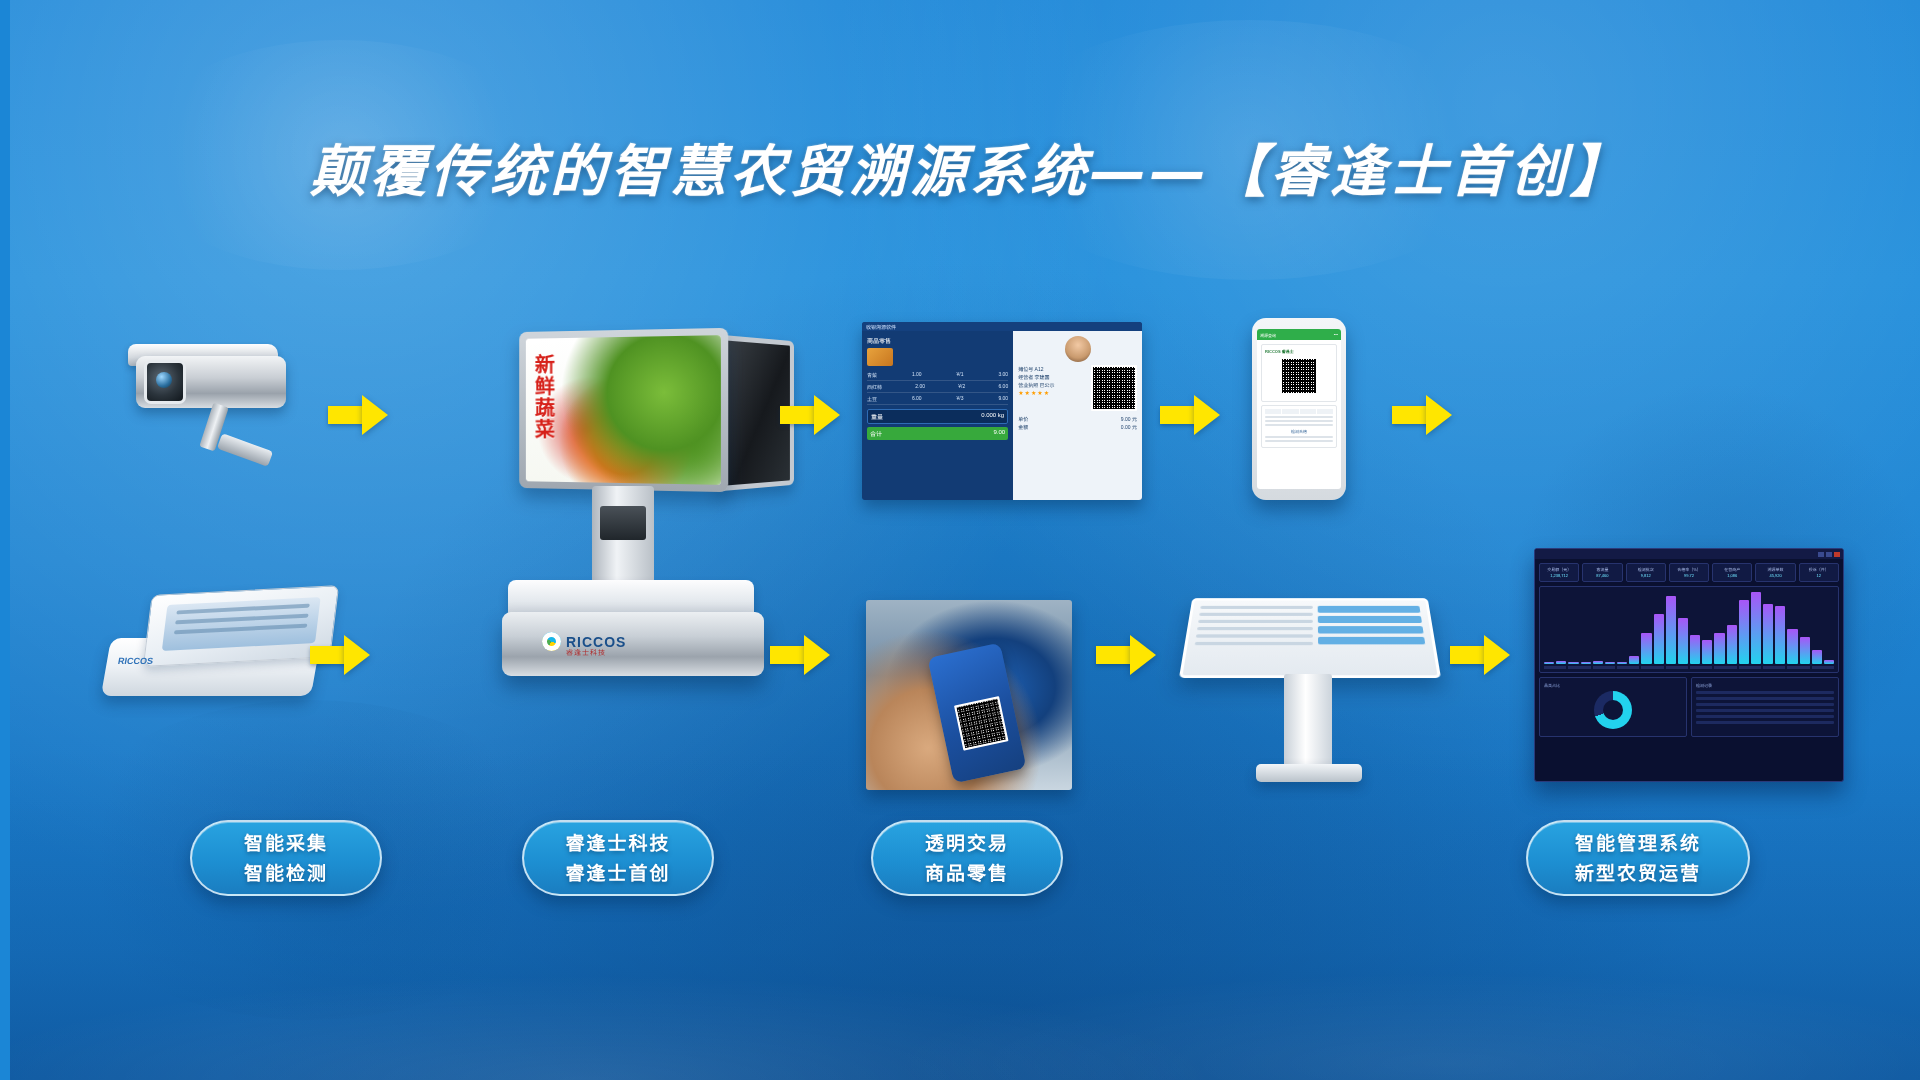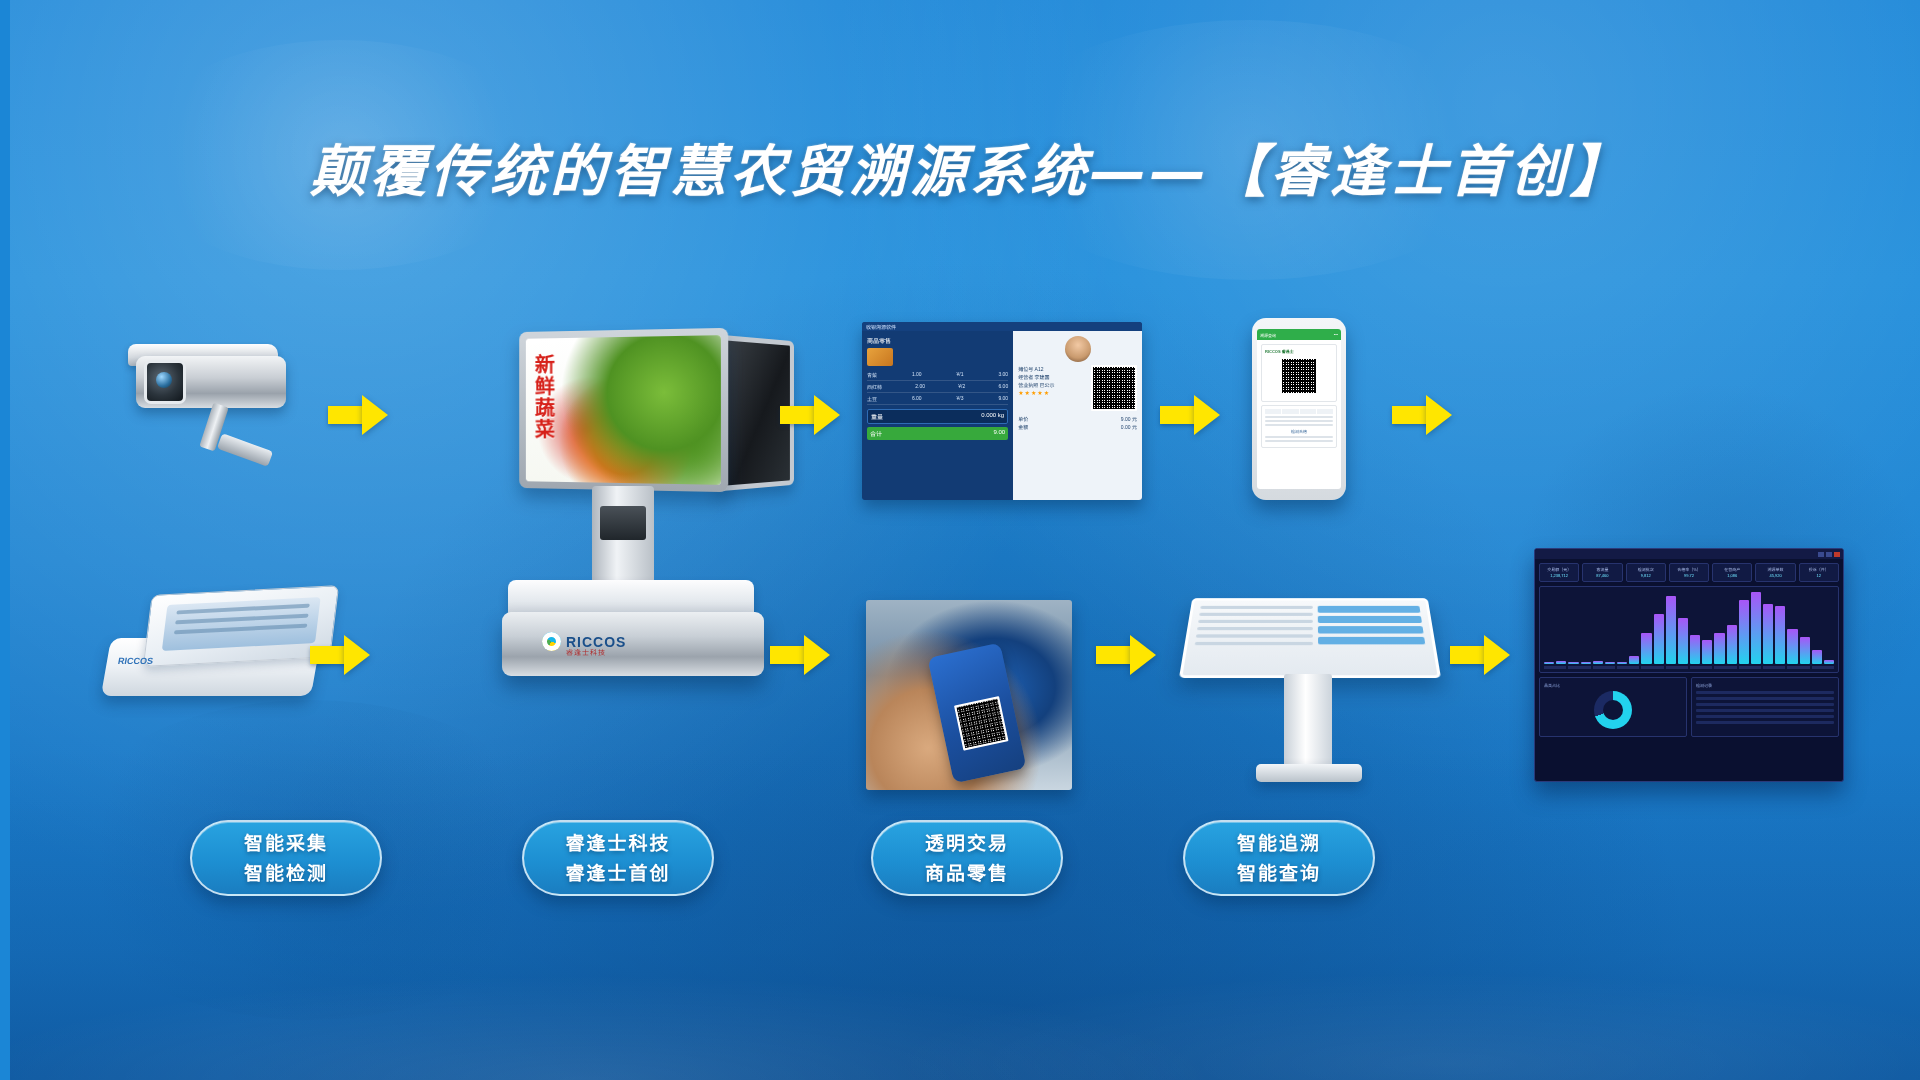--- a/index.html
+++ b/index.html
@@ -593,18 +593,18 @@
     <span>智能检测</span>
   </div>
   <div class="cap" style="left:512px;top:820px;width:188px;">
     <span>睿逢士科技</span>
     <span>睿逢士首创</span>
   </div>
   <div class="cap" style="left:861px;top:820px;width:188px;">
     <span>透明交易</span>
     <span>商品零售</span>
   </div>
-  <div class="cap" style="left:1173px;top:820px;width:188px;">
-    <span>智能追溯</span>
-    <span>智能查询</span>
+  <div class="cap" style="left:1516px;top:820px;width:220px;">
+    <span>智能管理系统</span>
+    <span>新型农贸运营</span>
   </div>
 
 </div>
 
 </body></html>

